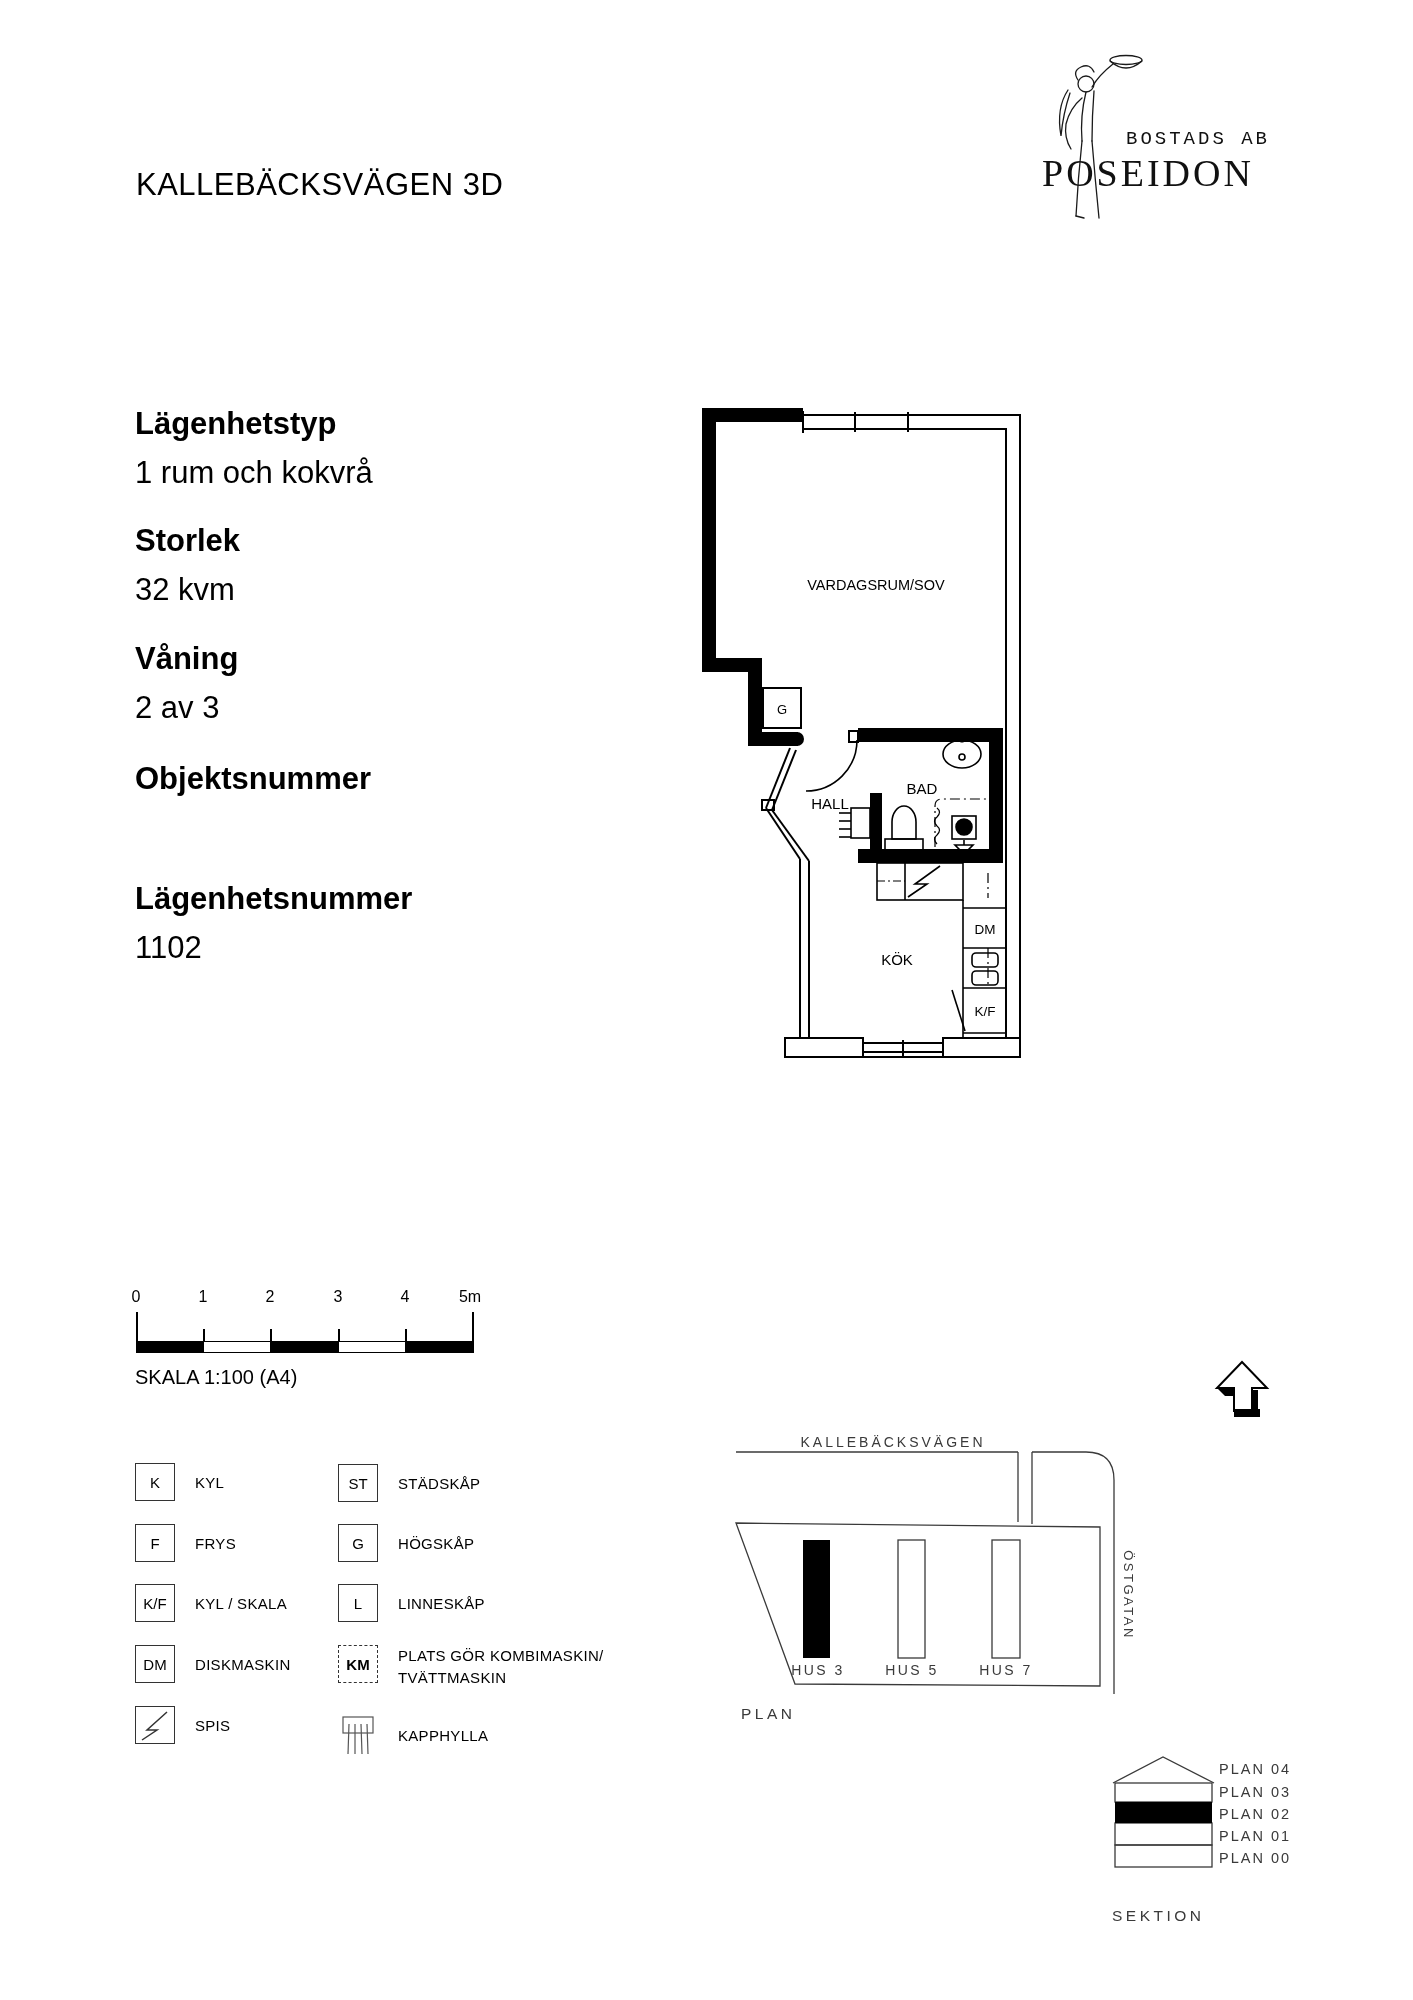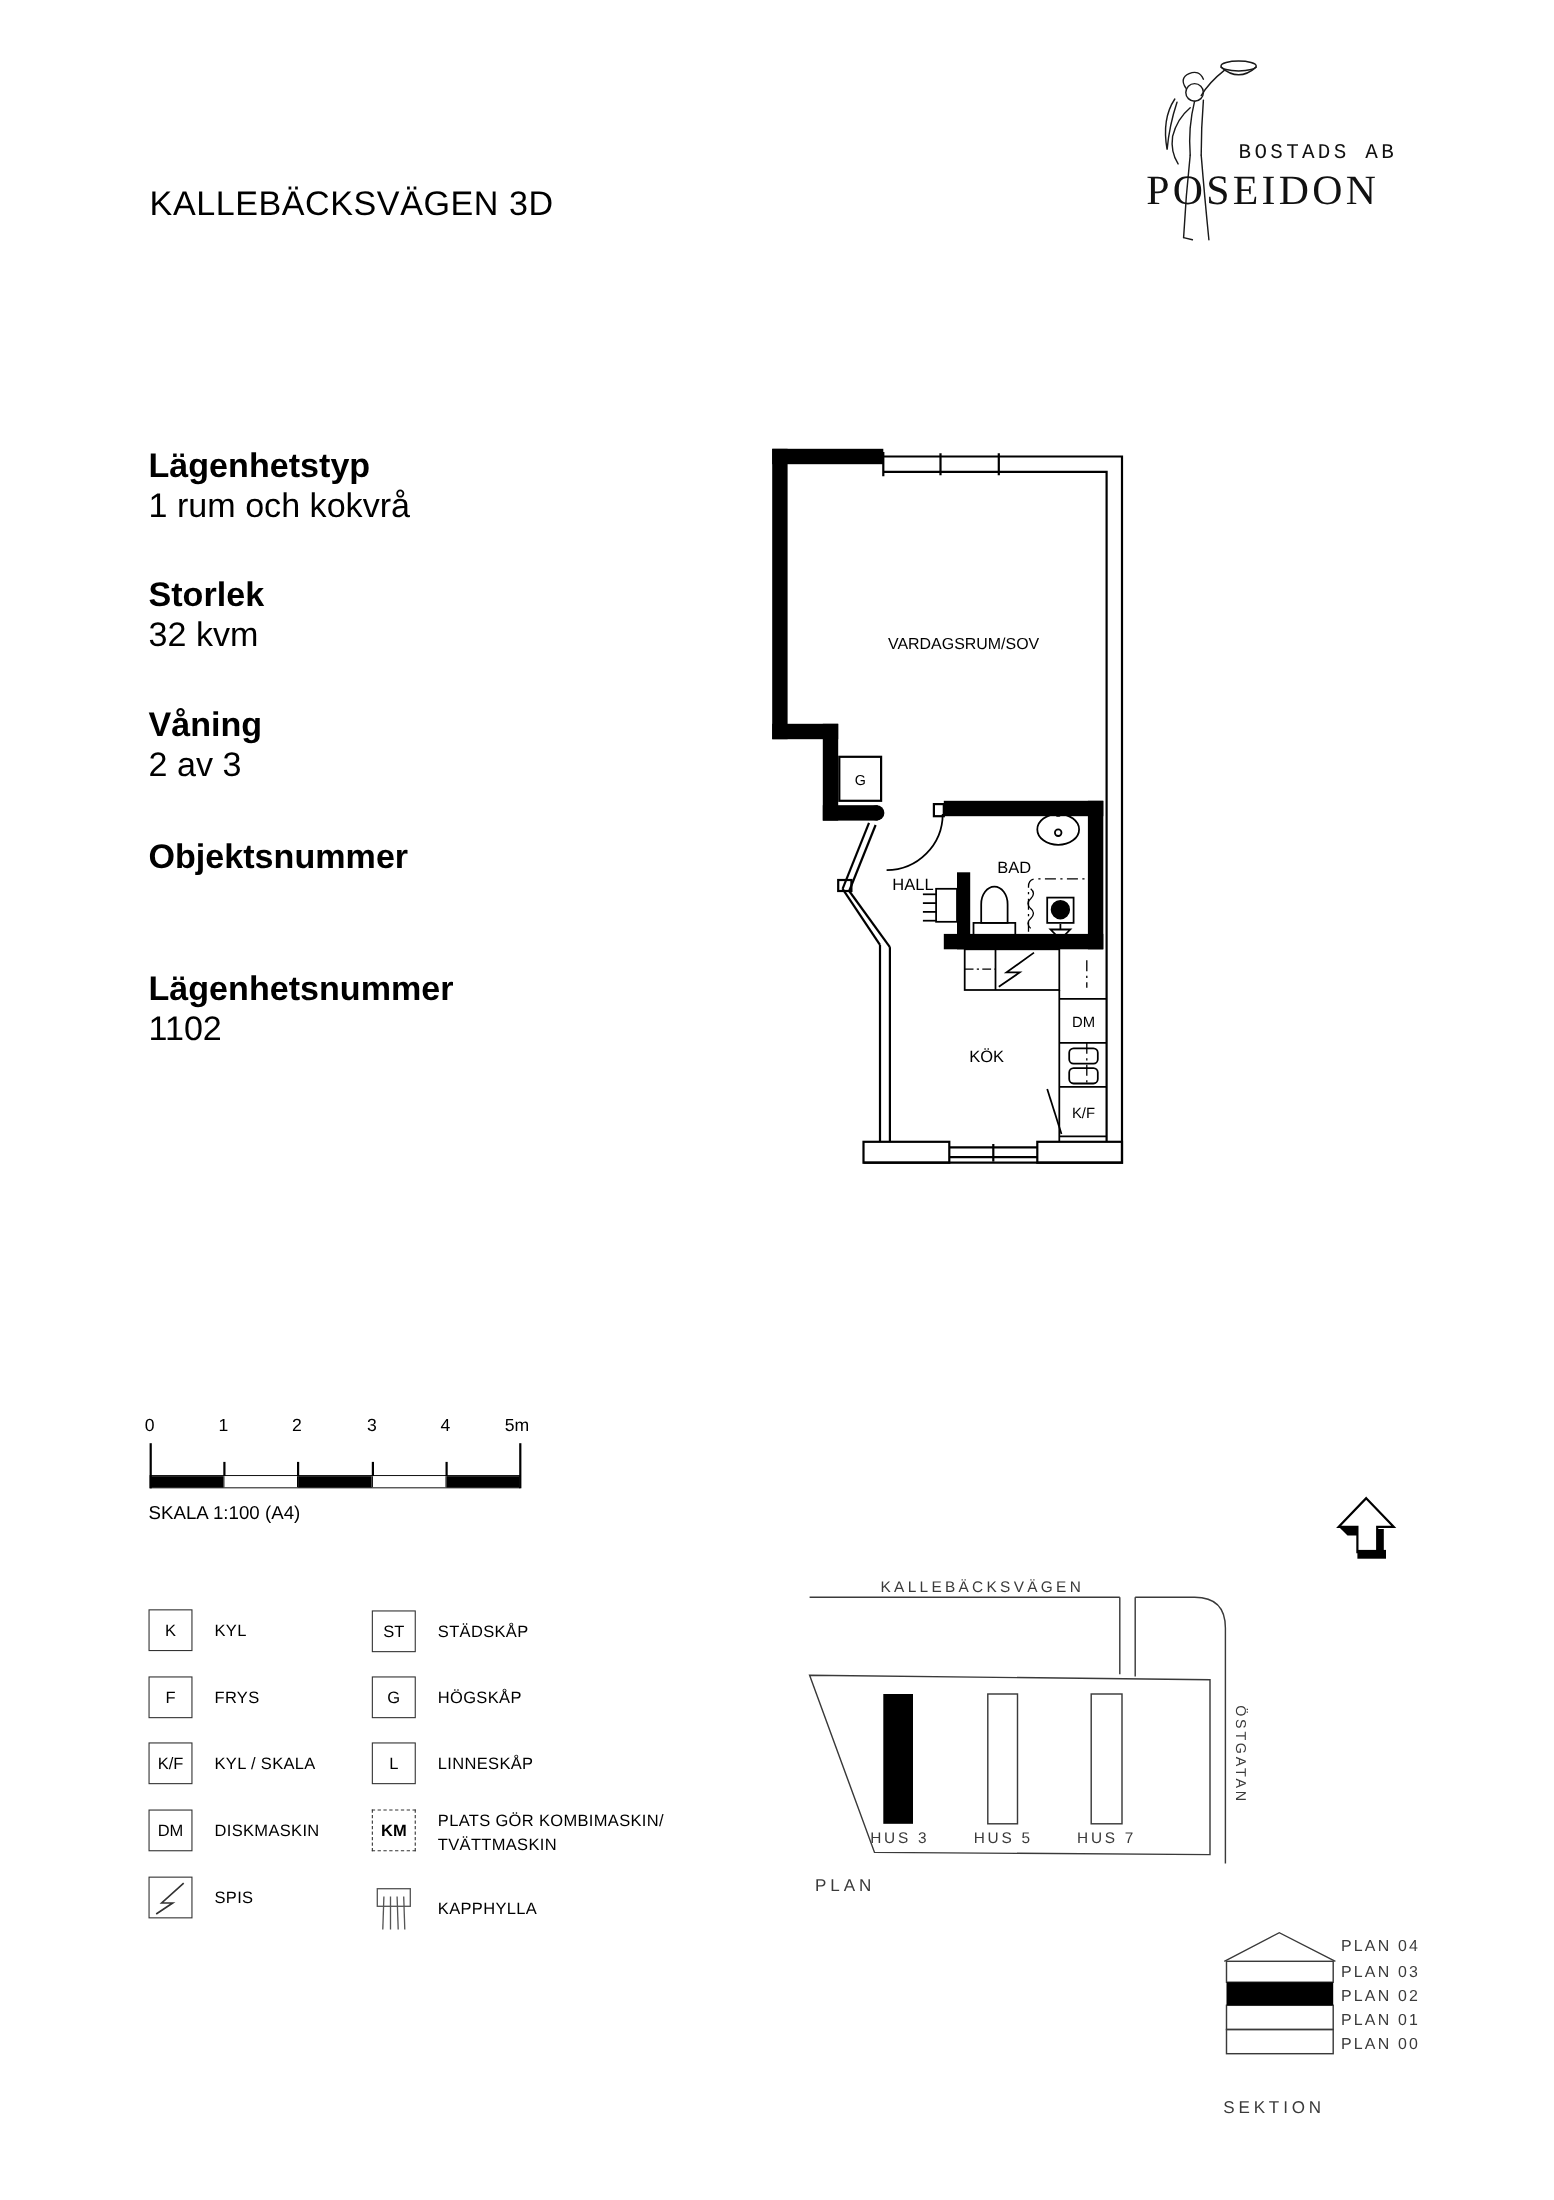--- a/index.html
+++ b/index.html
@@ -6,30 +6,30 @@
   .page{position:relative;width:1413px;height:2000px;background:#ffffff;
         font-family:"Liberation Sans",sans-serif;color:#000;overflow:hidden;}
   .abs{position:absolute;}
   .page-title{left:136px;top:167px;font-size:31px;font-weight:normal;letter-spacing:.5px;}
   
   .logo-sub{left:1126px;top:128px;font-family:Liberation Mono, monospace;font-size:19px;letter-spacing:3px;color:#111;}
   .logo-name{left:1042px;top:151px;font-family:"Liberation Serif",serif;font-size:38px;letter-spacing:3px;color:#111;}
   
   .info-row{left:135px;width:420px;}
   .info-label{font-size:31px;font-weight:bold;line-height:32px;}
-  .info-value{font-size:31px;line-height:32px;margin-top:4px;}
+  .info-value{font-size:31px;line-height:32px;margin-top:17px;}
   
   .sb-num{position:absolute;font-size:16px;transform:translateX(-50%);}
   .sb-tick{position:absolute;width:1.5px;background:#000;}
   .sb-bar{position:absolute;left:136px;top:1341px;width:337px;height:12px;border:1.5px solid #000;
           box-sizing:border-box;display:flex;}
   .sb-seg{flex:1 1 0;height:100%;}
   .sb-seg.b{background:#000;}
   .sb-seg.w{background:#fff;border-left:1px solid #000;border-right:1px solid #000;box-sizing:border-box;}
-  .sb-caption{left:135px;top:1366px;font-size:17px;text-align:right;}
+  .sb-caption{left:135px;top:1366px;font-size:20px;text-align:right;}
   
   .lg-box{position:absolute;width:40px;height:38px;border:1.5px solid #333;box-sizing:border-box;
           display:flex;align-items:center;justify-content:center;font-size:15px;}
   .lg-box.dashed{border-style:dashed;font-weight:bold;}
   .lg-label{position:absolute;font-size:15px;letter-spacing:.3px;}
   
   svg text{font-family:"Liberation Sans",sans-serif;}
   .cad{fill:#3a3a3a;letter-spacing:2.5px;font-size:14px;}
   .cad-big{fill:#3a3a3a;letter-spacing:3.5px;font-size:15.5px;}
   .plan-label{fill:#000;}

